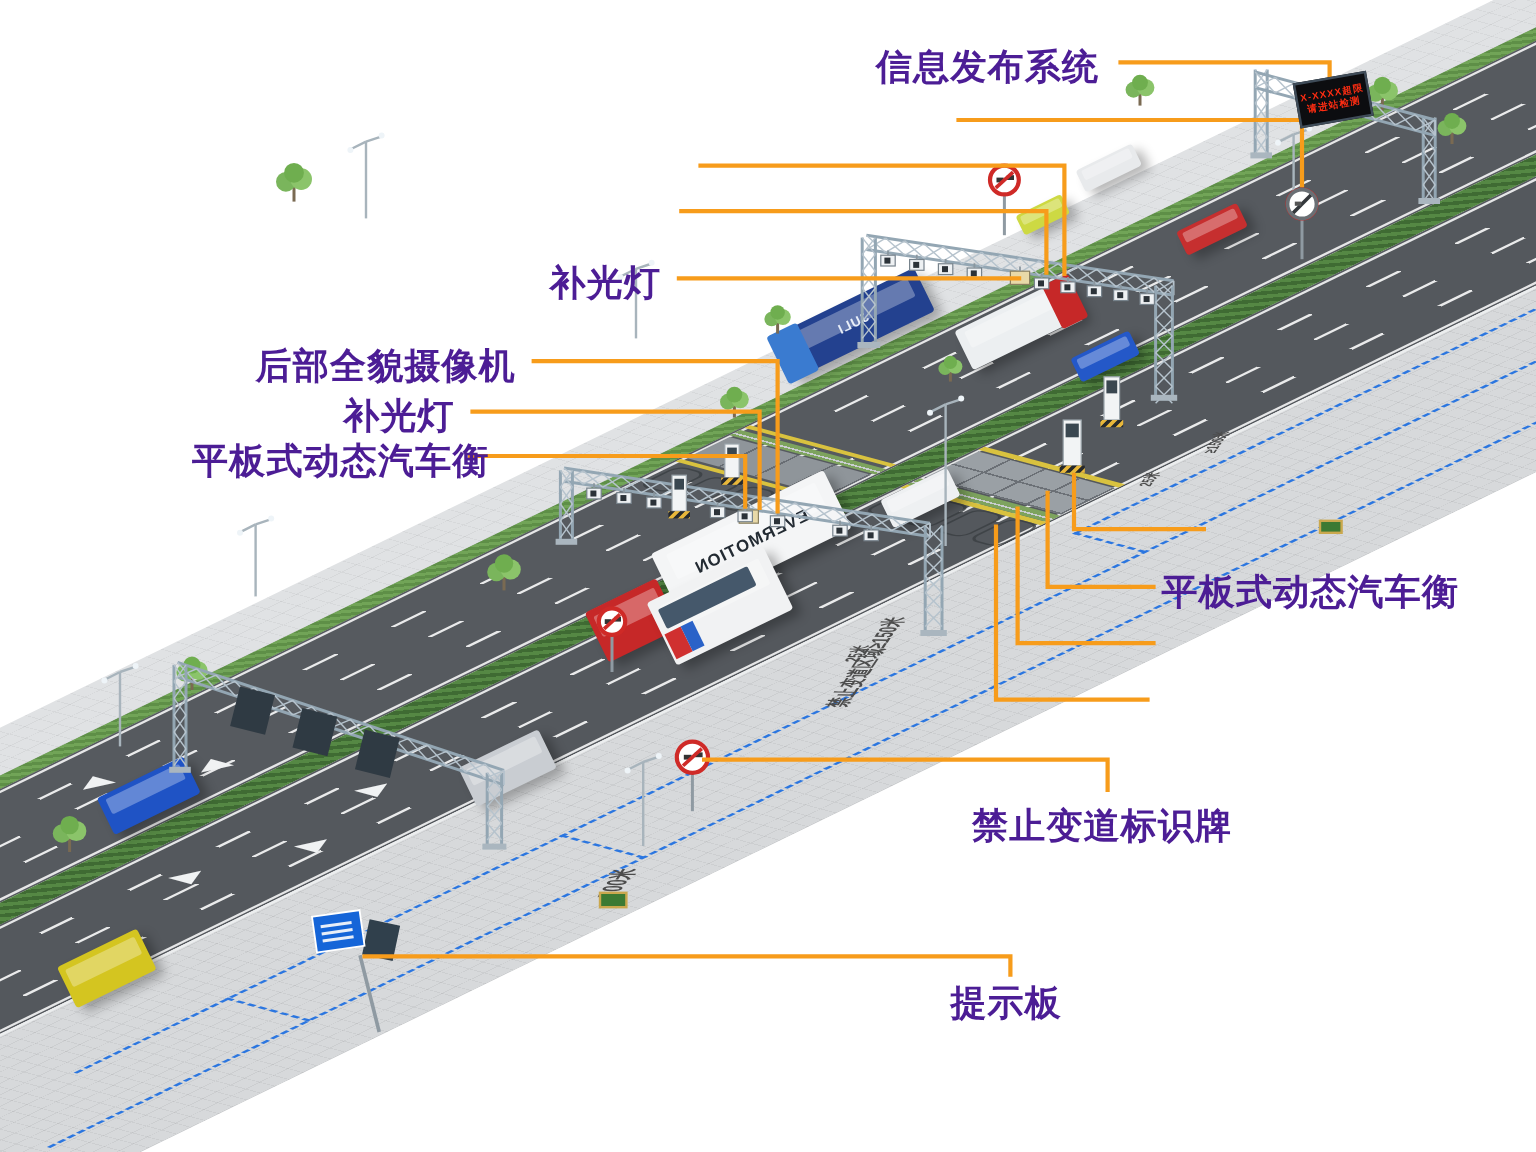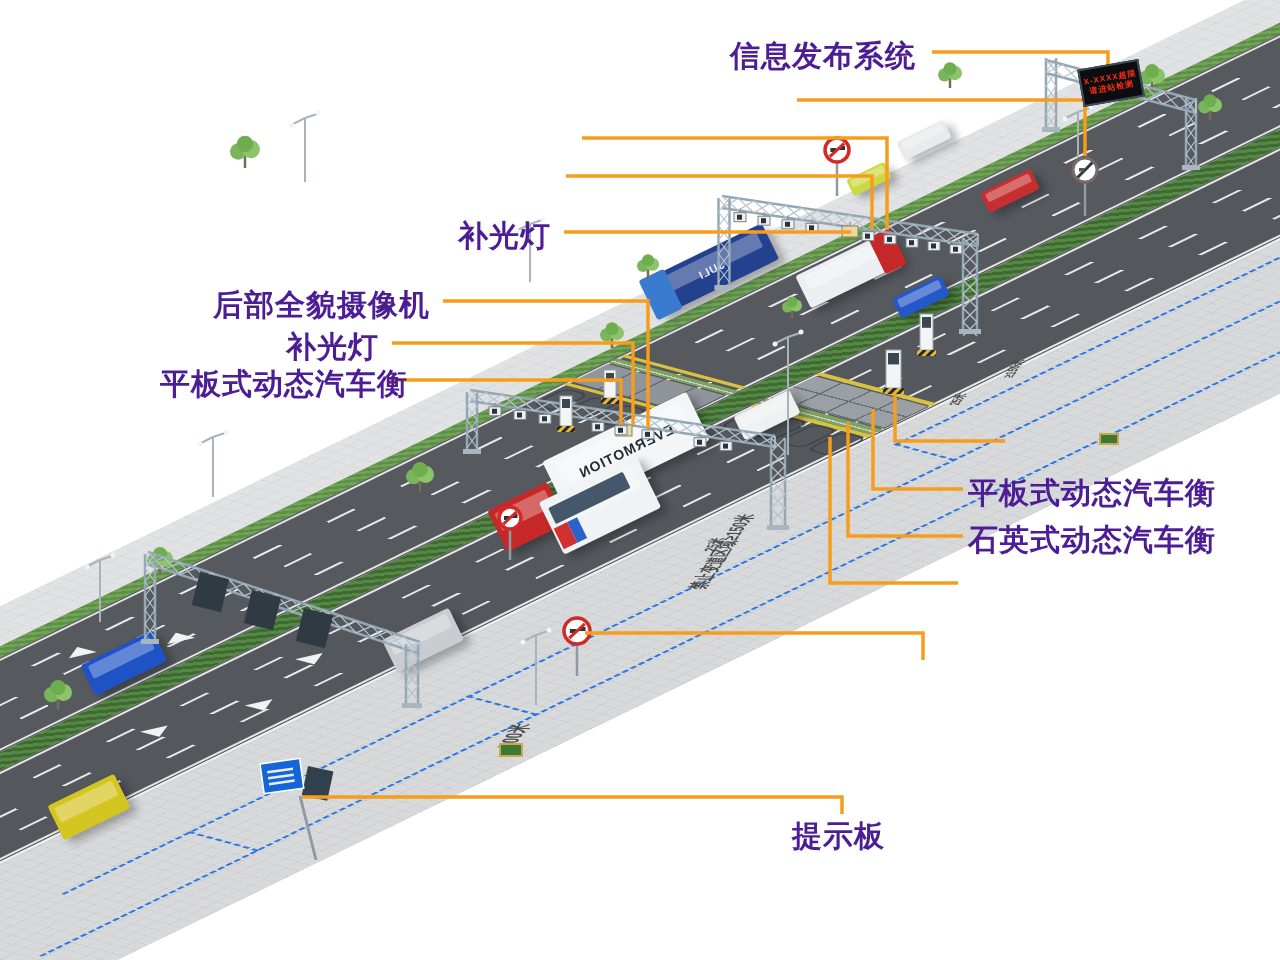--- a/index.html
+++ b/index.html
@@ -607,15 +607,15 @@
     <div>X-XXXX超限</div>
     <div>请进站检测</div>
   </div>
 
   <div class="lab l1">信息发布系统</div>
   <div class="lab l5">补光灯</div>
   <div class="lab l6">后部全貌摄像机</div>
   <div class="lab l7">补光灯</div>
   <div class="lab l8">平板式动态汽车衡</div>
   <div class="lab l10">平板式动态汽车衡</div>
-  <div class="lab l11">石英式动态汽车衡</div>
+  <div class="lab l13">禁止变道标识牌</div>
   <div class="lab l14">提示板</div>
 </div>
 
 </body></html>

